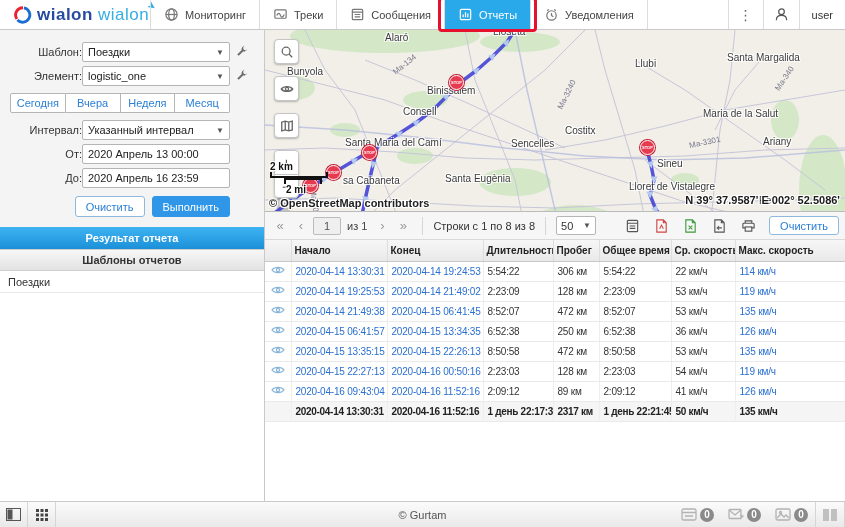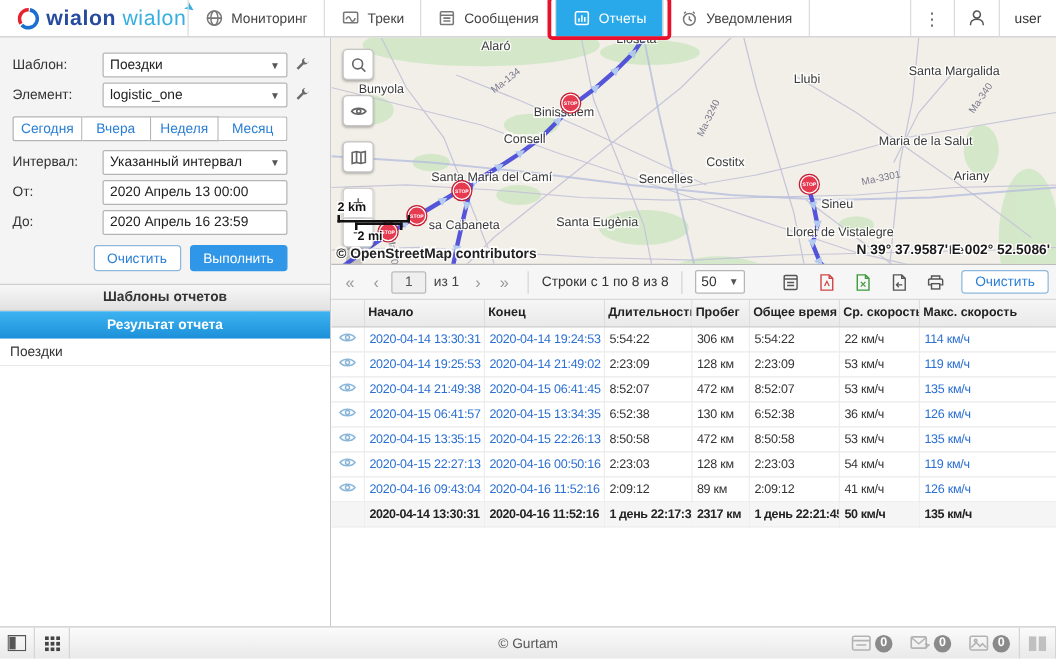--- a/index.html
+++ b/index.html
@@ -29,21 +29,21 @@
   .kebab { font-size:14px; color:#666; }
   .user-label { padding:0 12px; display:flex; align-items:center; border-left:1px solid #dcdcdc; color:#333; }
 
   
   .main { display:flex; height:471px; }
   .sidebar { width:265px; border-right:1px solid #c9c9c9; background:#fff; display:flex; flex-direction:column; }
   .content { width:580px; display:flex; flex-direction:column; }
 
   
   .form { background:#f4f4f4; padding:8px 0 6px 0; }
-  .frow { display:flex; align-items:center; margin:4px 10px; }
+  .frow { display:flex; align-items:center; margin:4px 10px;text-align:right; }
   .frow .lbl { width:72px; flex:none; color:#333; }
   .field { flex:1; height:20px; background:#fff; border:1px solid #b5b5b5; border-radius:2px;
     display:flex; align-items:center; padding:0 5px; color:#222; }
   .sel { justify-content:space-between; cursor:pointer; }
   .sel-arrow { color:#555; font-size:8px; }
   .wrench-btn { width:24px; flex:none; display:flex; justify-content:center; cursor:pointer; }
   .wrench-btn svg { width:14px; height:14px; fill:#6b6b6b; }
   .quick-row { display:flex; margin:7px 34px 7px 10px; }
   .qbtn { flex:1; height:20px; background:#fff; border:1px solid #b5b5b5; border-left:none;
     color:#2a7fd4; display:flex; align-items:center; justify-content:center; cursor:pointer; }
@@ -245,22 +245,22 @@
         <span class="lbl">До:</span>
         <div class="field">
           <span>2020 Апрель 16 23:59</span>
         </div>
       </div>
       <div class="btn-row">
         <div class="btn btn-clear">Очистить</div>
         <div class="btn btn-exec">Выполнить</div>
       </div>
     </div>
+    <div class="sect sect-result">Результат отчета</div>
     <div class="sect sect-templates">Шаблоны отчетов</div>
-    <div class="sect sect-result">Результат отчета</div>
     <div class="result-item">Поездки</div>
     <div class="sidebar-fill"></div>
   </div>
 
   <div class="content">
 
     <div class="map">
       <svg class="base" width="580" height="242" viewBox="0 0 580 242">
 
         <g fill="#cfe7c3" opacity="0.85">
@@ -502,21 +502,21 @@
                 <td class="c6">135 км/ч</td>
               </tr>
               <tr>
                 <td class="c-eye"><svg width="14" height="10" viewBox="0 0 14 10" stroke="#8ab6d9" fill="none" stroke-width="1.2">
                     <path d="M1 5 C3.5 1.5 10.5 1.5 13 5 C10.5 8.5 3.5 8.5 1 5 z"></path>
                     <circle cx="7" cy="5" r="1.6"></circle>
                   </svg></td>
                 <td class="c0">2020-04-15 06:41:57</td>
                 <td class="c1">2020-04-15 13:34:35</td>
                 <td class="c2">6:52:38</td>
-                <td class="c3">130 км</td>
+                <td class="c3">250 км</td>
                 <td class="c4">6:52:38</td>
                 <td class="c5">36 км/ч</td>
                 <td class="c6">126 км/ч</td>
               </tr>
               <tr>
                 <td class="c-eye"><svg width="14" height="10" viewBox="0 0 14 10" stroke="#8ab6d9" fill="none" stroke-width="1.2">
                     <path d="M1 5 C3.5 1.5 10.5 1.5 13 5 C10.5 8.5 3.5 8.5 1 5 z"></path>
                     <circle cx="7" cy="5" r="1.6"></circle>
                   </svg></td>
                 <td class="c0">2020-04-15 13:35:15</td>

